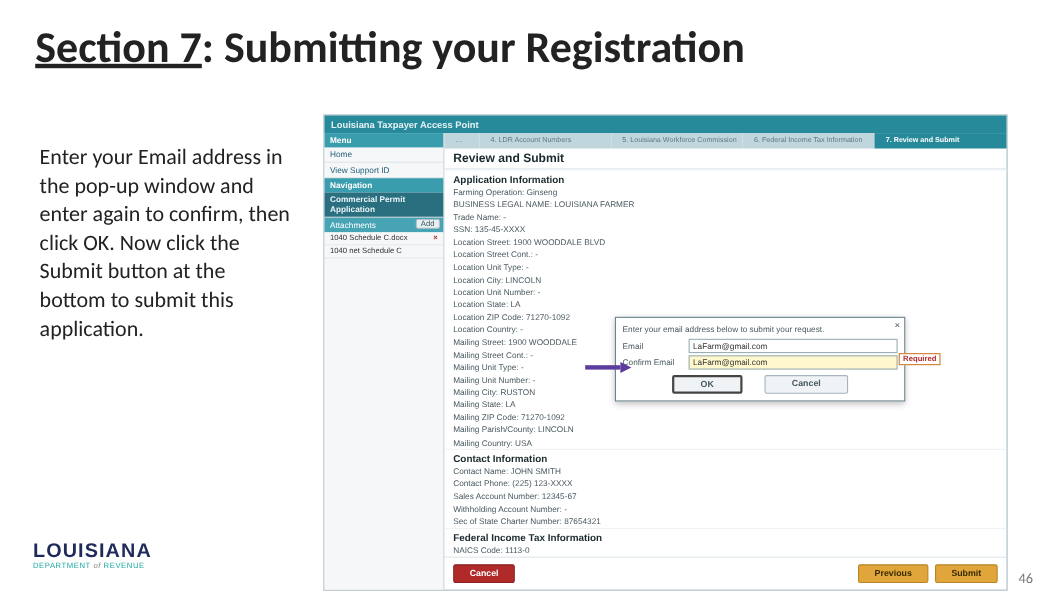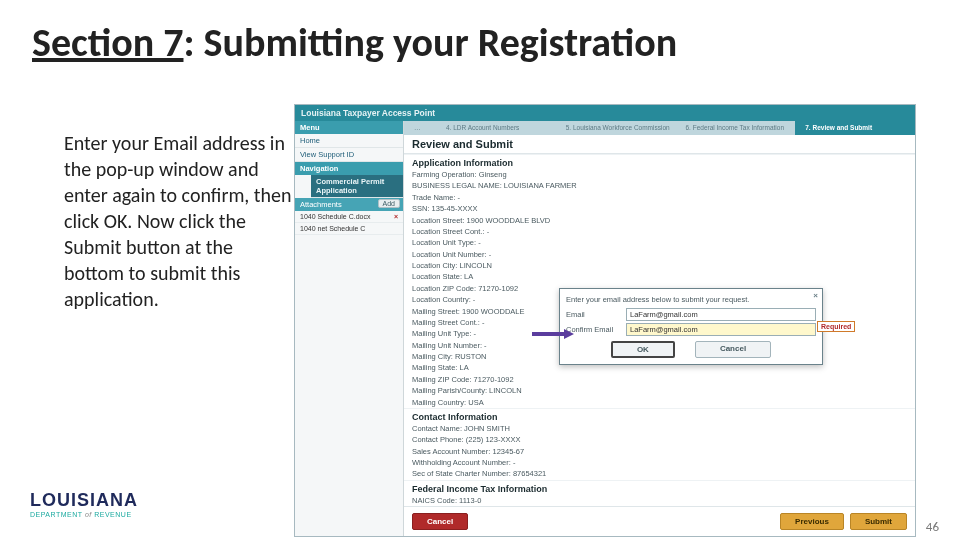--- a/index.html
+++ b/index.html
@@ -27,21 +27,20 @@
   .title .underline {
     text-decoration: underline;
   }
   .instruction {
     position: absolute;
     left: 36px;
     top: 130px;
     width: 230px;
     font-size: 20px;
     line-height: 1.3;
-    margin-left: 28px;
   }
   .page-number {
     position: absolute;
     right: 21px;
     bottom: 6px;
     font-size: 13px;
     color: #7a7a7a;
   }
   
   .logo {
@@ -106,21 +105,20 @@
   .sb-item {
     padding: 2px 5px;
     border-bottom: 1px solid #e0e6e8;
     color: #1e5d78;
     font-size: 7.5px;
   }
   .sb-item.selected {
     background: #2a6f80;
     color: #eaf5f7;
     font-weight: 700;
-    margin-left: 16px;
   }
   .sb-attach-head {
     background: #46a4b5;
     color: #fff;
     padding: 2px 5px;
     font-size: 7.5px;
     position: relative;
   }
   .sb-add-btn {
     position: absolute;
@@ -347,22 +345,22 @@
         <div class="h1">Review and Submit</div>
 
         <div class="h2">Application Information</div>
         <div class="row">Farming Operation: Ginseng</div>
         <div class="row">BUSINESS LEGAL NAME: LOUISIANA FARMER</div>
         <div class="row">Trade Name: -</div>
         <div class="row">SSN: 135-45-XXXX</div>
         <div class="row">Location Street: 1900 WOODDALE BLVD</div>
         <div class="row">Location Street Cont.: -</div>
         <div class="row">Location Unit Type: -</div>
+        <div class="row">Location City: LINCOLN</div>
         <div class="row">Location Unit Number: -</div>
-        <div class="row">Location City: LINCOLN</div>
         <div class="row">Location State: LA</div>
         <div class="row">Location ZIP Code: 71270-1092</div>
         <div class="row">Location Country: -</div>
         <div class="row">Mailing Street: 1900 WOODDALE</div>
         <div class="row">Mailing Street Cont.: -</div>
         <div class="row">Mailing Unit Type: -</div>
         <div class="row">Mailing Unit Number: -</div>
         <div class="row">Mailing City: RUSTON</div>
         <div class="row">Mailing State: LA</div>
         <div class="row">Mailing ZIP Code: 71270-1092</div>

